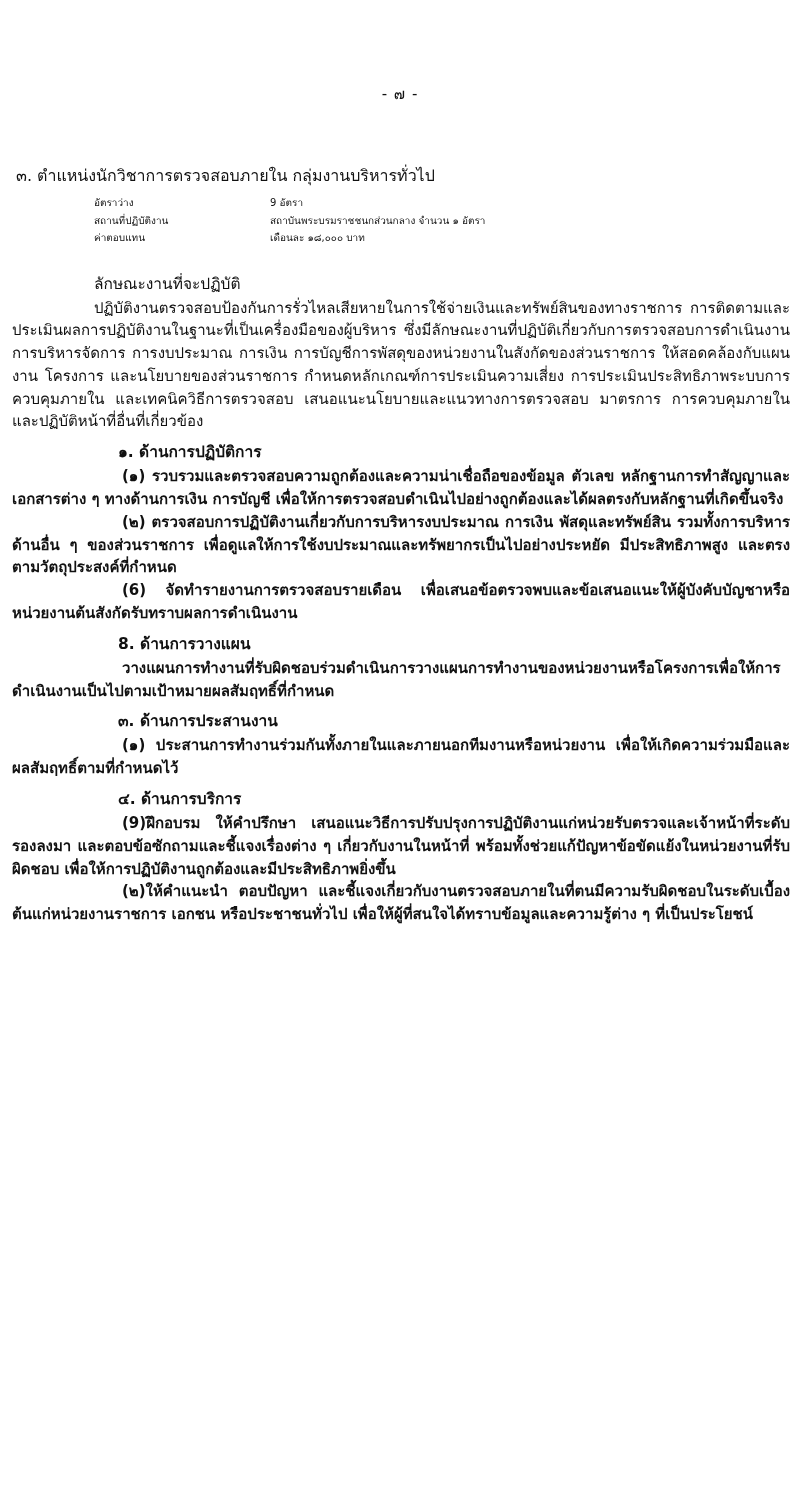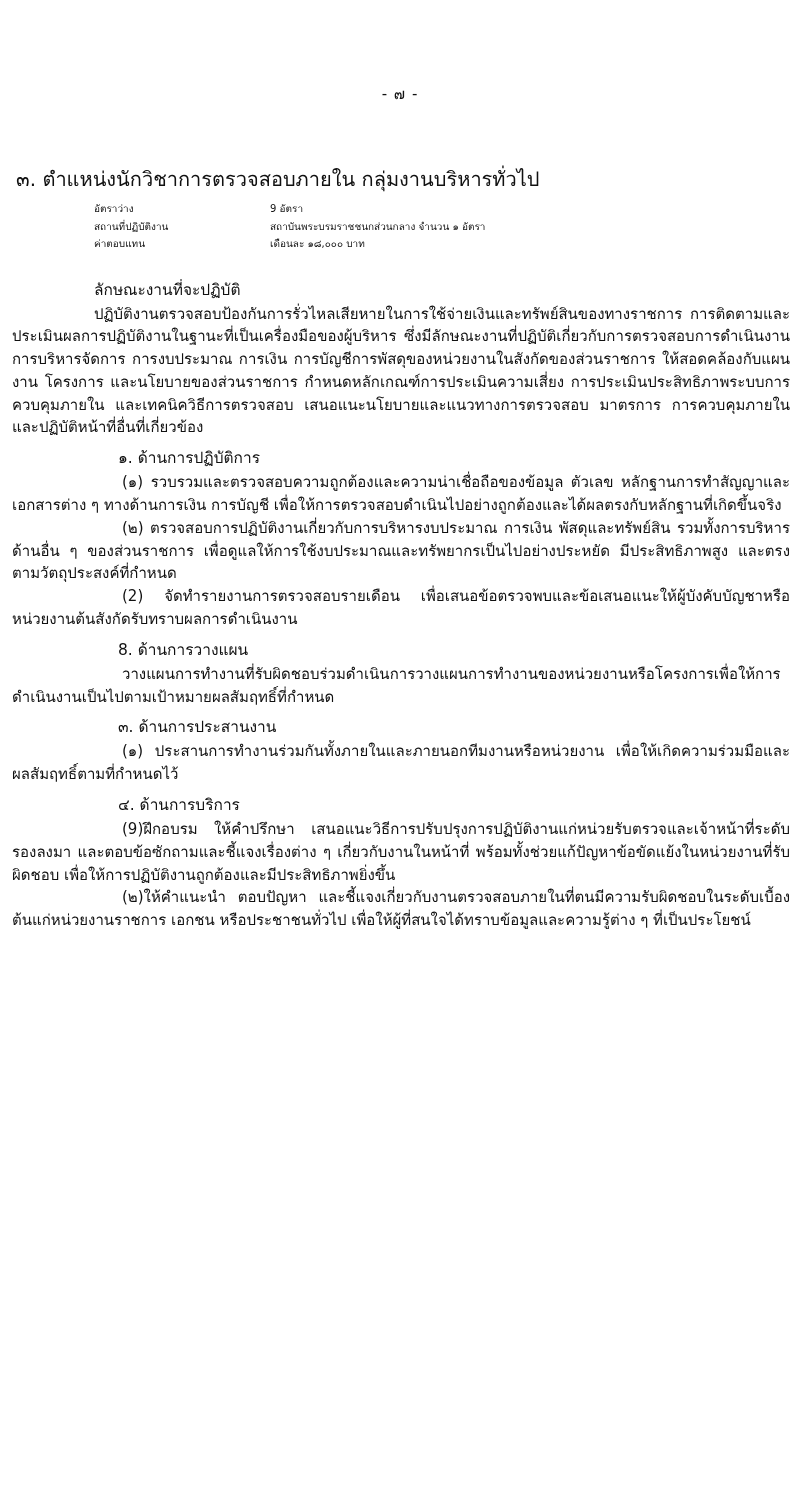--- a/index.html
+++ b/index.html
@@ -26,21 +26,21 @@
     text-align: center;
     font-size: 15px;
     margin-top: 82px;
     letter-spacing: 1px;
   }
   .content {
     padding: 0 6px 0 6px;
     margin-top: 58px;
   }
   .heading-main {
-    font-size: 20px;
+    font-size: 16px;
     margin-left: 10px;
     margin-bottom: 6px;
     line-height: 1.5;
   }
   table.fields {
     border-collapse: collapse;
     margin-left: 88px;
     margin-bottom: 2px;
   }
   table.fields td {
@@ -61,32 +61,34 @@
   }
   .para {
     font-size: 15px;
     line-height: 1.52;
     text-align: justify;
     margin: 0;
     padding: 0 4px 0 6px;
   }
   .para.indent {
     text-indent: 82px;
+    font-family: Liberation Serif, serif;
   }
   .para.indent-sub {
     text-indent: 110px;
   }
   .sub-head {
     font-size: 15.5px;
     margin-left: 112px;
     margin-top: 6px;
     margin-bottom: 1px;
   }
   .block {
     margin-bottom: 0px;
+    font-weight: bold;
   }
 </style>
 </head>
 <body>
 
 <div class="page">
 
   <div class="page-number">- ๗ -</div>
 
   <div class="content">
@@ -111,21 +113,21 @@
       </table>
 
     <div class="section-title">ลักษณะงานที่จะปฏิบัติ</div>
 
     <p class="para indent">ปฏิบัติงานตรวจสอบป้องกันการรั่วไหลเสียหายในการใช้จ่ายเงินและทรัพย์สินของทางราชการ การติดตามและประเมินผลการปฏิบัติงานในฐานะที่เป็นเครื่องมือของผู้บริหาร ซึ่งมีลักษณะงานที่ปฏิบัติเกี่ยวกับการตรวจสอบการดำเนินงาน การบริหารจัดการ การงบประมาณ การเงิน การบัญชีการพัสดุของหน่วยงานในสังกัดของส่วนราชการ ให้สอดคล้องกับแผนงาน โครงการ และนโยบายของส่วนราชการ กำหนดหลักเกณฑ์การประเมินความเสี่ยง การประเมินประสิทธิภาพระบบการควบคุมภายใน และเทคนิควิธีการตรวจสอบ เสนอแนะนโยบายและแนวทางการตรวจสอบ มาตรการ การควบคุมภายใน และปฏิบัติหน้าที่อื่นที่เกี่ยวข้อง</p>
 
     <div class="block">
       <div class="sub-head">๑. ด้านการปฏิบัติการ</div>
       <p class="para indent-sub">(๑) รวบรวมและตรวจสอบความถูกต้องและความน่าเชื่อถือของข้อมูล ตัวเลข หลักฐานการทำสัญญาและเอกสารต่าง ๆ ทางด้านการเงิน การบัญชี เพื่อให้การตรวจสอบดำเนินไปอย่างถูกต้องและได้ผลตรงกับหลักฐานที่เกิดขึ้นจริง</p>
       <p class="para indent-sub">(๒) ตรวจสอบการปฏิบัติงานเกี่ยวกับการบริหารงบประมาณ การเงิน พัสดุและทรัพย์สิน รวมทั้งการบริหารด้านอื่น ๆ ของส่วนราชการ เพื่อดูแลให้การใช้งบประมาณและทรัพยากรเป็นไปอย่างประหยัด มีประสิทธิภาพสูง และตรงตามวัตถุประสงค์ที่กำหนด</p>
-      <p class="para indent-sub">(2) จัดทำรายงานการตรวจสอบรายเดือน เพื่อเสนอข้อตรวจพบและข้อเสนอแนะให้ผู้บังคับบัญชาหรือหน่วยงานต้นสังกัดรับทราบผลการดำเนินงาน</p>
+      <p class="para indent-sub">(6) จัดทำรายงานการตรวจสอบรายเดือน เพื่อเสนอข้อตรวจพบและข้อเสนอแนะให้ผู้บังคับบัญชาหรือหน่วยงานต้นสังกัดรับทราบผลการดำเนินงาน</p>
     </div>
 
     <div class="block">
       <div class="sub-head">8. ด้านการวางแผน</div>
       <p class="para indent-sub">วางแผนการทำงานที่รับผิดชอบร่วมดำเนินการวางแผนการทำงานของหน่วยงานหรือโครงการเพื่อให้การดำเนินงานเป็นไปตามเป้าหมายผลสัมฤทธิ์ที่กำหนด</p>
     </div>
 
     <div class="block">
       <div class="sub-head">๓. ด้านการประสานงาน</div>
       <p class="para indent-sub">(๑) ประสานการทำงานร่วมกันทั้งภายในและภายนอกทีมงานหรือหน่วยงาน เพื่อให้เกิดความร่วมมือและผลสัมฤทธิ์ตามที่กำหนดไว้</p>

